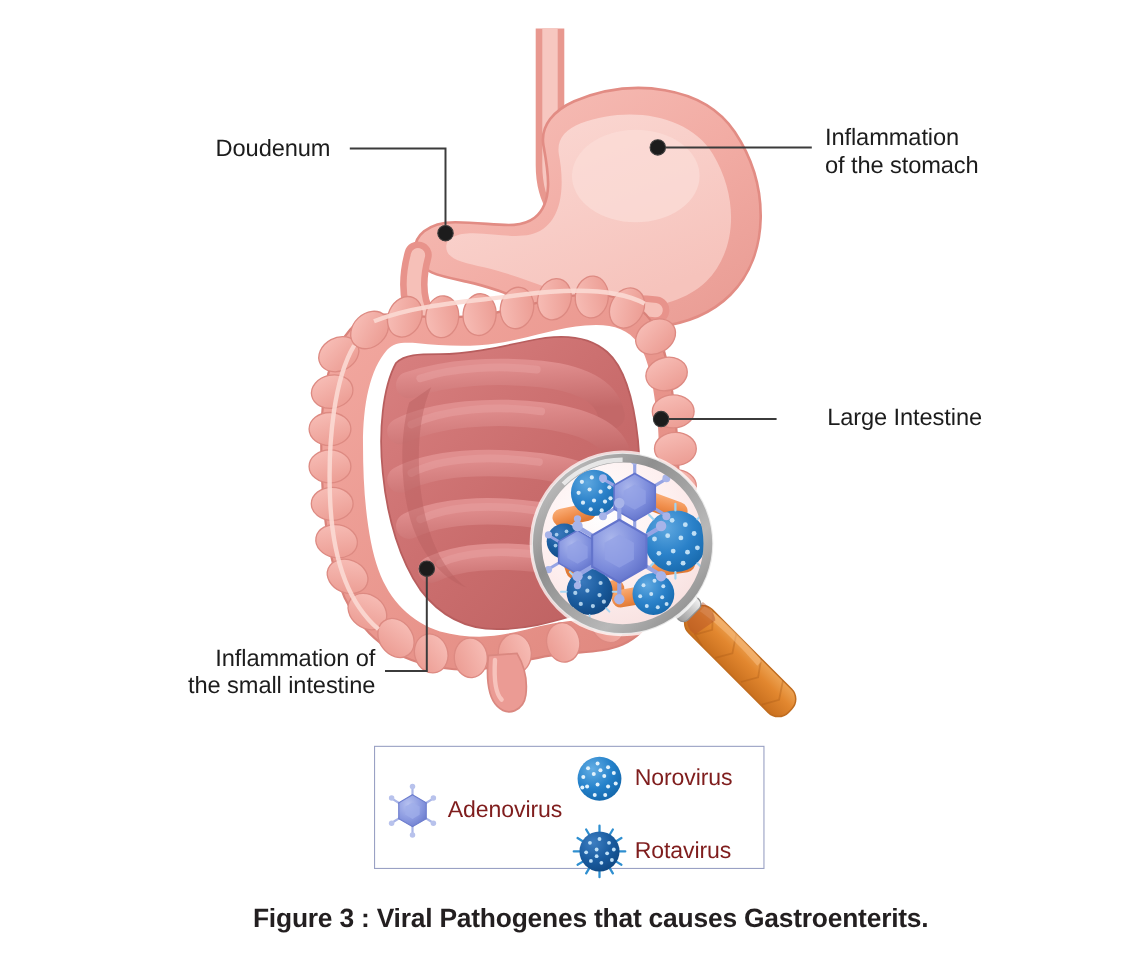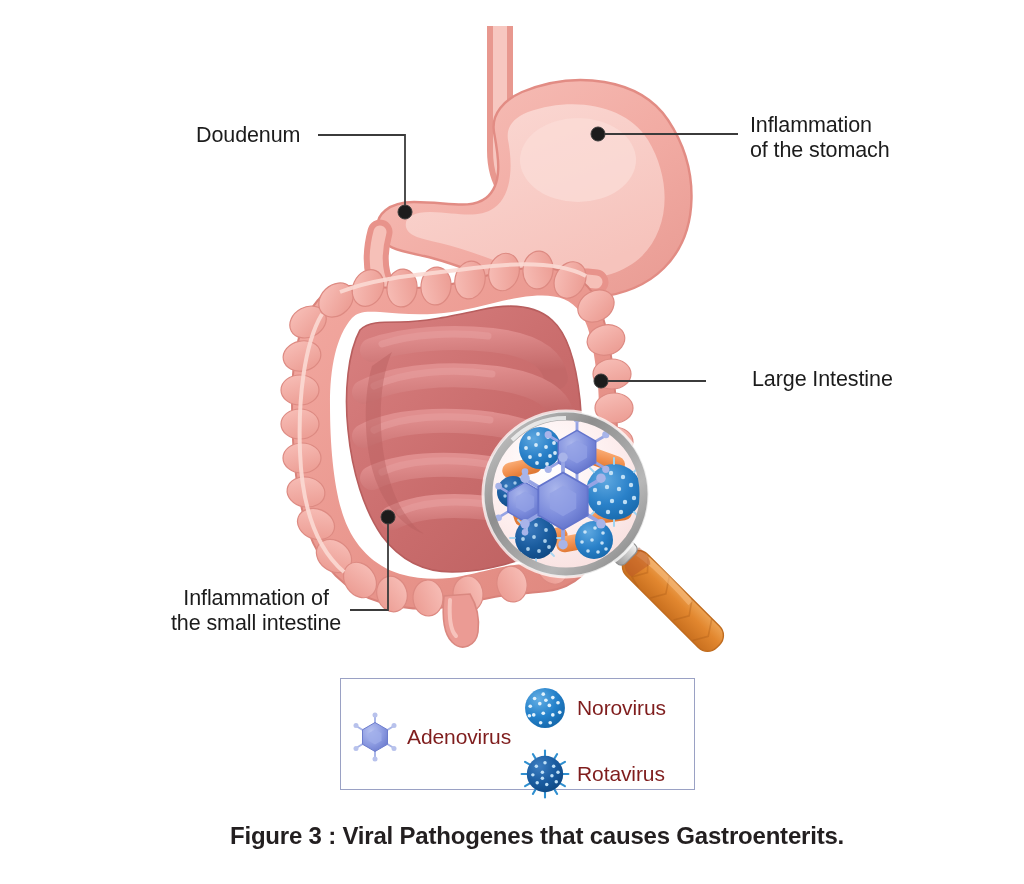--- a/index.html
+++ b/index.html
@@ -33,21 +33,21 @@
     color: #1c1c1c;
     font-size: 21.5px;
     line-height: 25px;
     font-family: "Liberation Sans", sans-serif;
     white-space: pre-line;
     letter-spacing: -0.1px;
   }
   #label-duodenum   { left: 196px; top: 123px; }
   #label-stomach    { left: 750px; top: 113px; }
   #label-large-int  { left: 752px; top: 367px; }
-  #label-small-int  { left: 171px; top: 586px; text-align: center; }
+  #label-small-int  { left: 171px; top: 586px; text-align: right; }
 
   
   #legend-box {
     position: absolute;
     left: 340px;
     top: 678px;
     width: 355px;
     height: 112px;
     border: 1.6px solid #9aa1c4;
     background: #ffffff;

